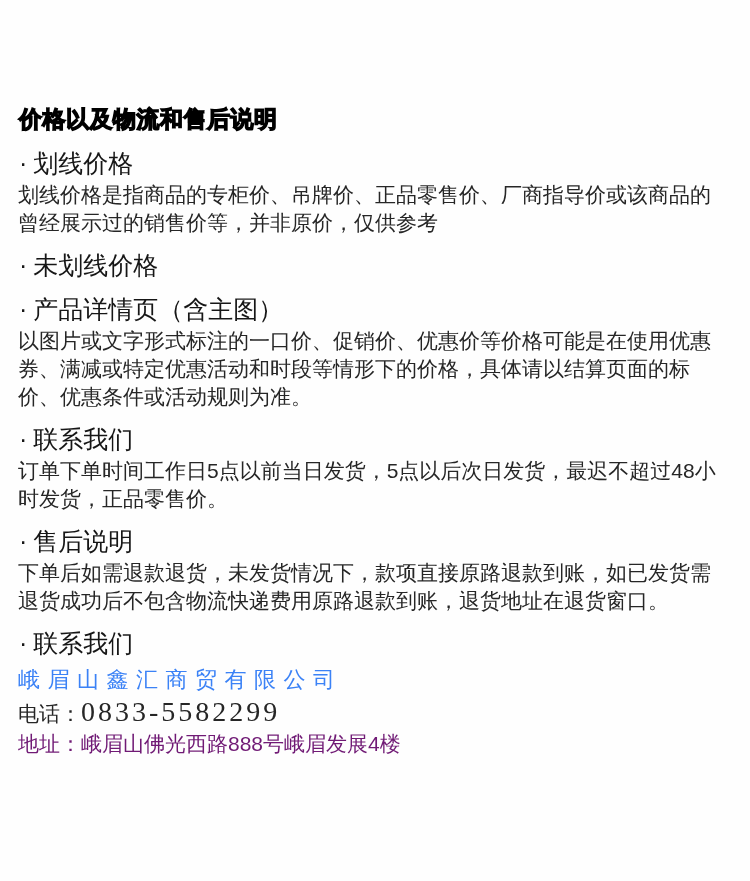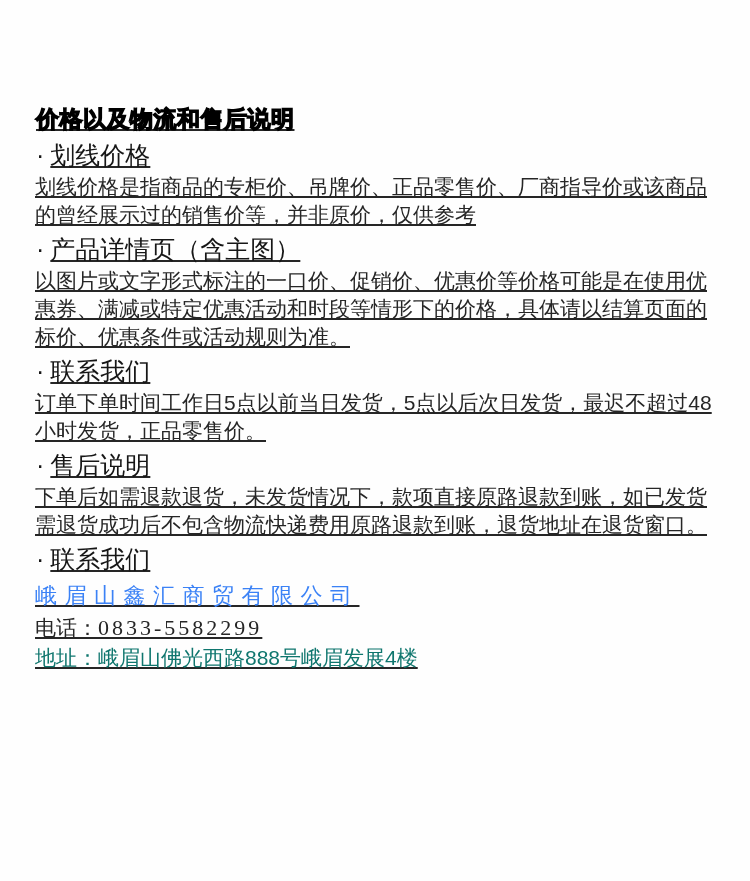--- a/index.html
+++ b/index.html
@@ -4,33 +4,33 @@
 <style>
   html, body { margin: 0; padding: 0; }
   body {
     width: 750px;
     height: 881px;
     background: #fefefe;
     font-family: "Liberation Sans", sans-serif;
     color: #262626;
     overflow: hidden;
   }
-  .page { padding: 0 25px 0 35px; box-sizing: border-box; text-decoration: underline; }
+  .page { padding: 0 25px 0 18px; box-sizing: border-box; }
 
   .main-heading {
     margin: 103px 0 0 1px;
     font-size: 23px;
     line-height: 32px;
     font-weight: 900;
     color: #000000;
     letter-spacing: 0.5px;
     -webkit-text-stroke: 1.3px #000000;
   }
 
-  .sec { margin-top: 5px; }
+  .sec { margin-top: 13px; }
   .sec-title {
     margin: 0;
     font-size: 25px;
     line-height: 31px;
     font-weight: 400;
     color: #161616;
   }
   .bullet {
     display: inline-block;
     margin: 0 6px 0 1px;
@@ -55,43 +55,44 @@
     color: #3b82f6;
   }
   .phone-line {
     margin: 0;
     font-size: 21px;
     line-height: 31px;
     color: #262626;
   }
   .phone-num {
     font-family: "Liberation Serif", serif;
-    font-size: 22px;
+    font-size: 28px;
     letter-spacing: 3px;
   }
   .addr-line {
     margin: 0;
     font-size: 21px;
     line-height: 30px;
-    color: #0f766e;
+    color: #701a75;
   }
 </style>
 </head>
 <body>
 
 <div class="page">
 
   <h1 class="main-heading">价格以及物流和售后说明</h1>
 
   <section class="sec">
     <h2 class="sec-title"><span class="bullet">·</span><span>划线价格</span></h2>
     <p class="sec-body">划线价格是指商品的专柜价、吊牌价、正品零售价、厂商指导价或该商品的曾经展示过的销售价等，并非原价，仅供参考</p>
   </section>
 
   <section class="sec">
+    <h2 class="sec-title"><span class="bullet">·</span><span>未划线价格</span></h2>
   </section>
 
   <section class="sec">
     <h2 class="sec-title"><span class="bullet">·</span><span>产品详情页（含主图）</span></h2>
     <p class="sec-body">以图片或文字形式标注的一口价、促销价、优惠价等价格可能是在使用优惠券、满减或特定优惠活动和时段等情形下的价格，具体请以结算页面的标价、优惠条件或活动规则为准。</p>
   </section>
 
   <section class="sec">
     <h2 class="sec-title"><span class="bullet">·</span><span>联系我们</span></h2>
     <p class="sec-body">订单下单时间工作日5点以前当日发货，5点以后次日发货，最迟不超过48小时发货，正品零售价。</p>

